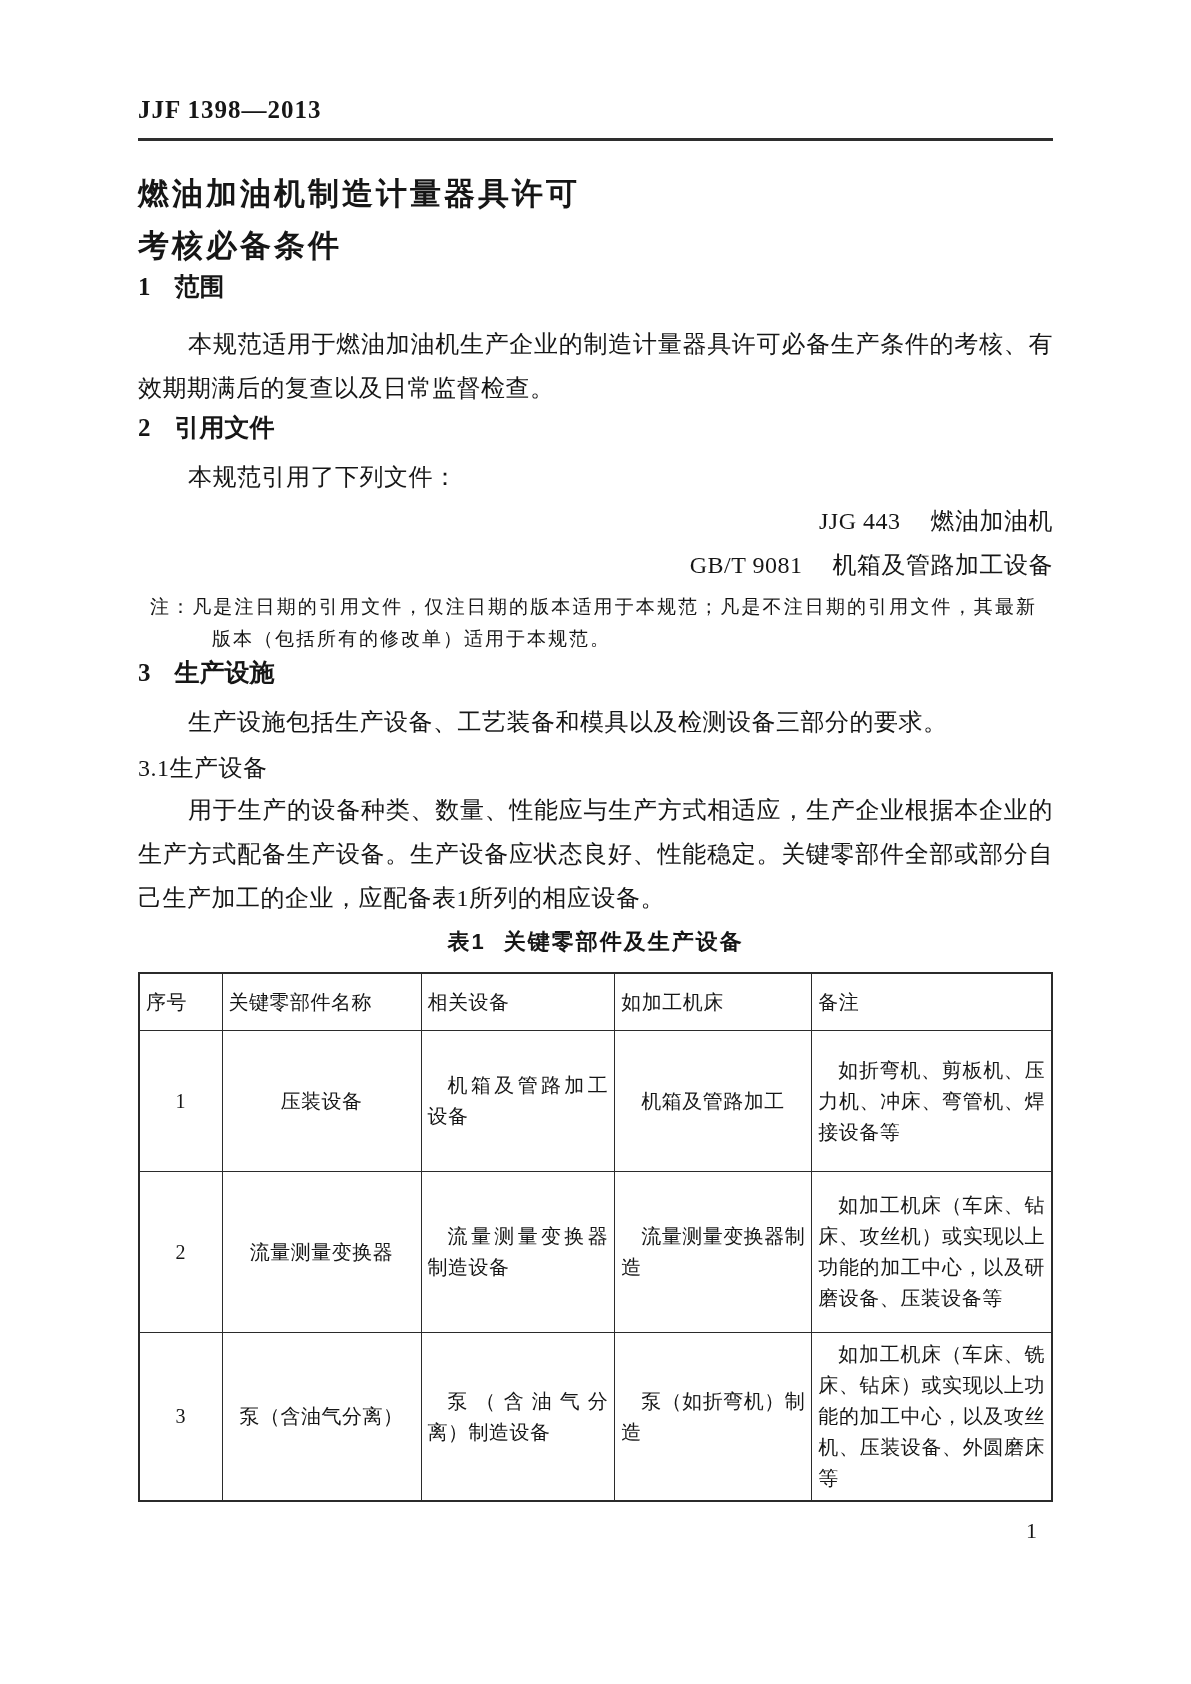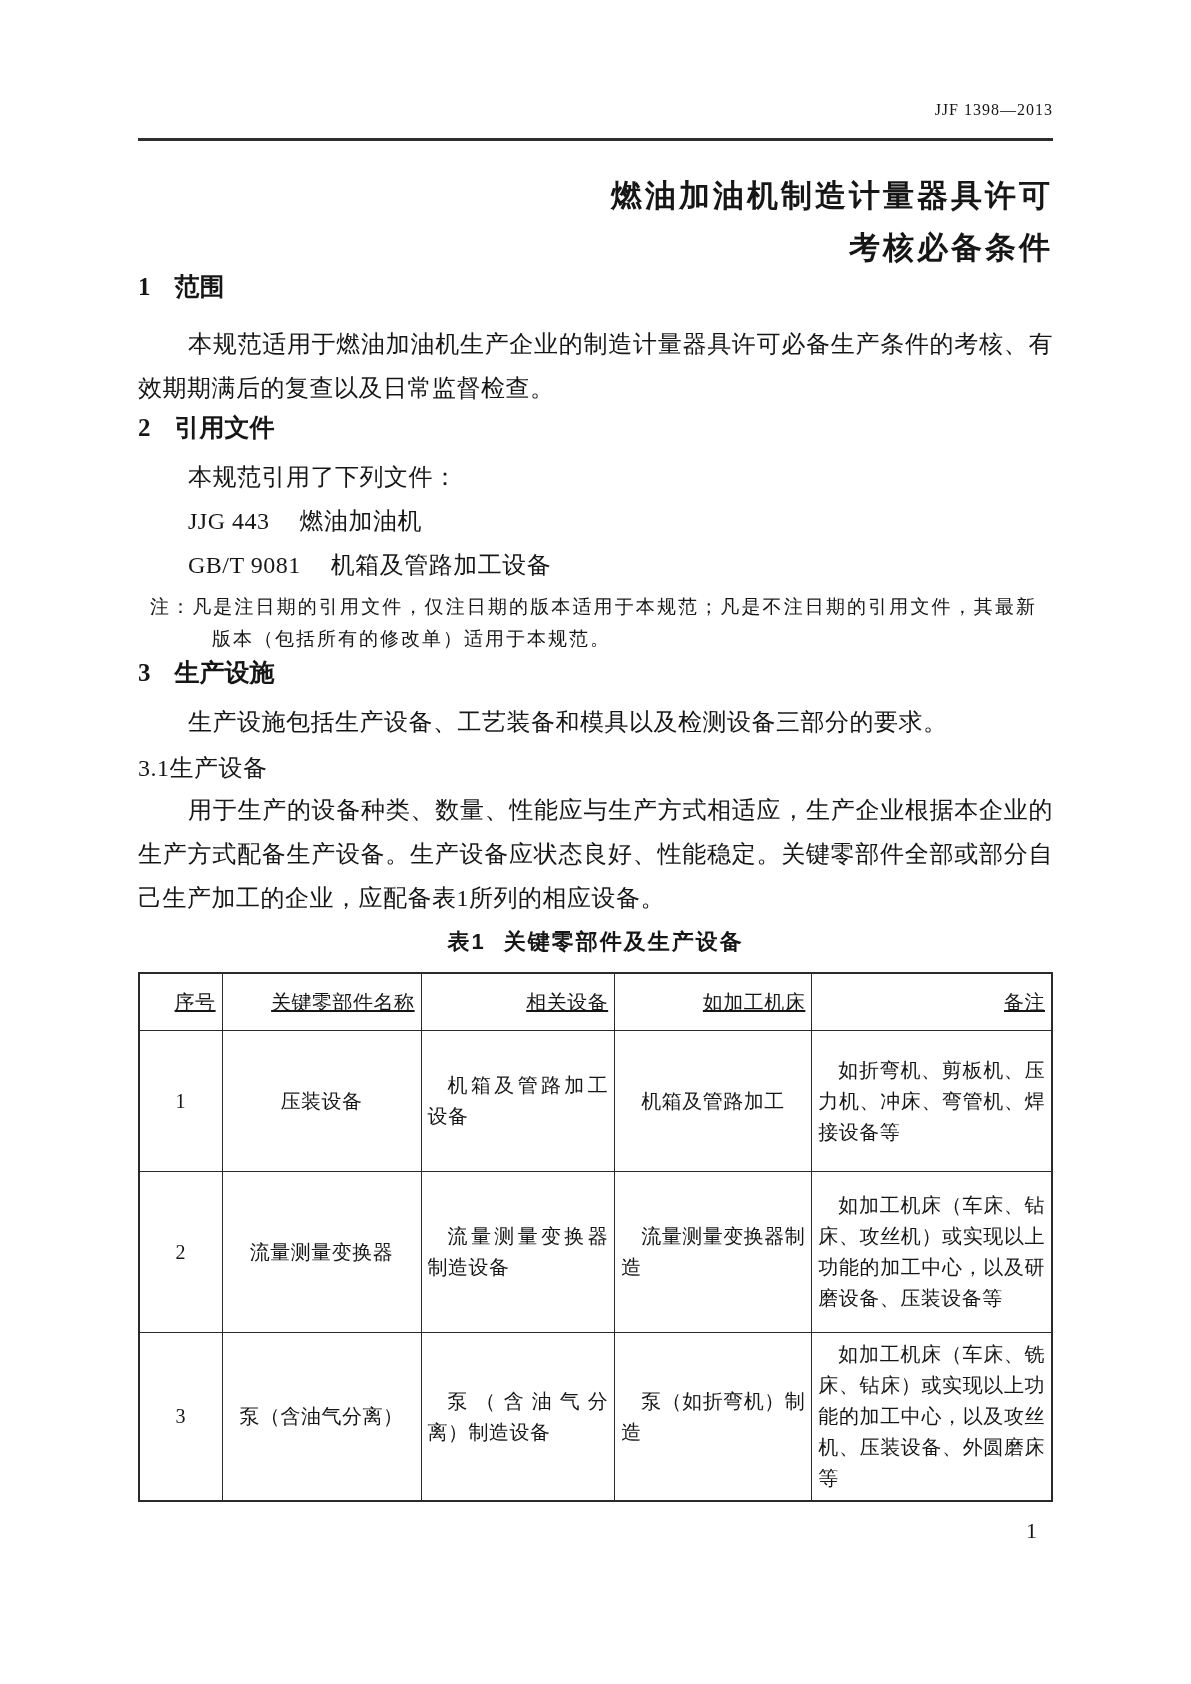--- a/index.html
+++ b/index.html
@@ -8,30 +8,30 @@
     width:1191px; height:1684px;
     margin:0 auto;
     background:#ffffff;
     color:#161616;
     font-family:"Liberation Serif","DejaVu Serif",serif;
     box-sizing:border-box;
     padding:96px 138px 0 138px;
     overflow:hidden;
   }
   .doc-code {
-    text-align:right;
-    font-weight:normal;
-    font-size:16px;
+    text-align:left;
+    font-weight:bold;
+    font-size:25px;
     letter-spacing:1px;
     line-height:28px;
   }
   .header-rule { height:3px; background:#2e2e2e; margin-top:14px; }
   .doc-title {
-    text-align:right;
-    font-family:Liberation Sans, sans-serif;
+    text-align:left;
+    font-family:Liberation Mono, monospace;
     font-weight:bold;
     font-size:31px;
     letter-spacing:3px;
     line-height:42px;
   }
   .doc-title.line1 { margin-top:34px; }
   .doc-title.line2 { margin-top:10px; }
 
   h2.sec-heading {
     font-family:"Liberation Sans","DejaVu Sans",sans-serif;
@@ -59,20 +59,21 @@
     margin:12px 0 0 50px;
     font-size:24px;
     line-height:40px;
     letter-spacing:0.5px;
   }
   .ref-line {
     margin:4px 0 0 50px;
     font-size:24px;
     line-height:40px;
     letter-spacing:0.5px;
+    text-align:right;
   }
   .ref-code { margin-right:30px; }
 
   p.note {
     margin:6px 16px 0 12px;
     font-size:19px;
     line-height:32px;
     letter-spacing:2px;
     text-align:justify;
     padding-left:62px;
@@ -106,21 +107,21 @@
     font-size:20px;
     line-height:31px;
   }
   table.spec-table th, table.spec-table td {
     border:1px solid #2b2b2b;
     font-weight:normal;
     vertical-align:middle;
     padding:6px 6px;
     letter-spacing:0.5px;
   }
-  table.spec-table th { text-align:right; height:44px;text-decoration:underline; }
+  table.spec-table th { text-align:left; height:44px; }
   td.c-center { text-align:center; }
   td.c-indent { text-align:justify; text-indent:1em; padding-left:11px; padding-right:11px; }
   td.c-remark { text-align:justify; text-indent:1em; padding-left:12px; padding-right:12px; }
   tr.row-1 td { height:128px; }
   tr.row-2 td { height:148px; }
   tr.row-3 td { height:143px; }
 
   .page-number {
     margin-top:14px;
     padding-right:16px;

